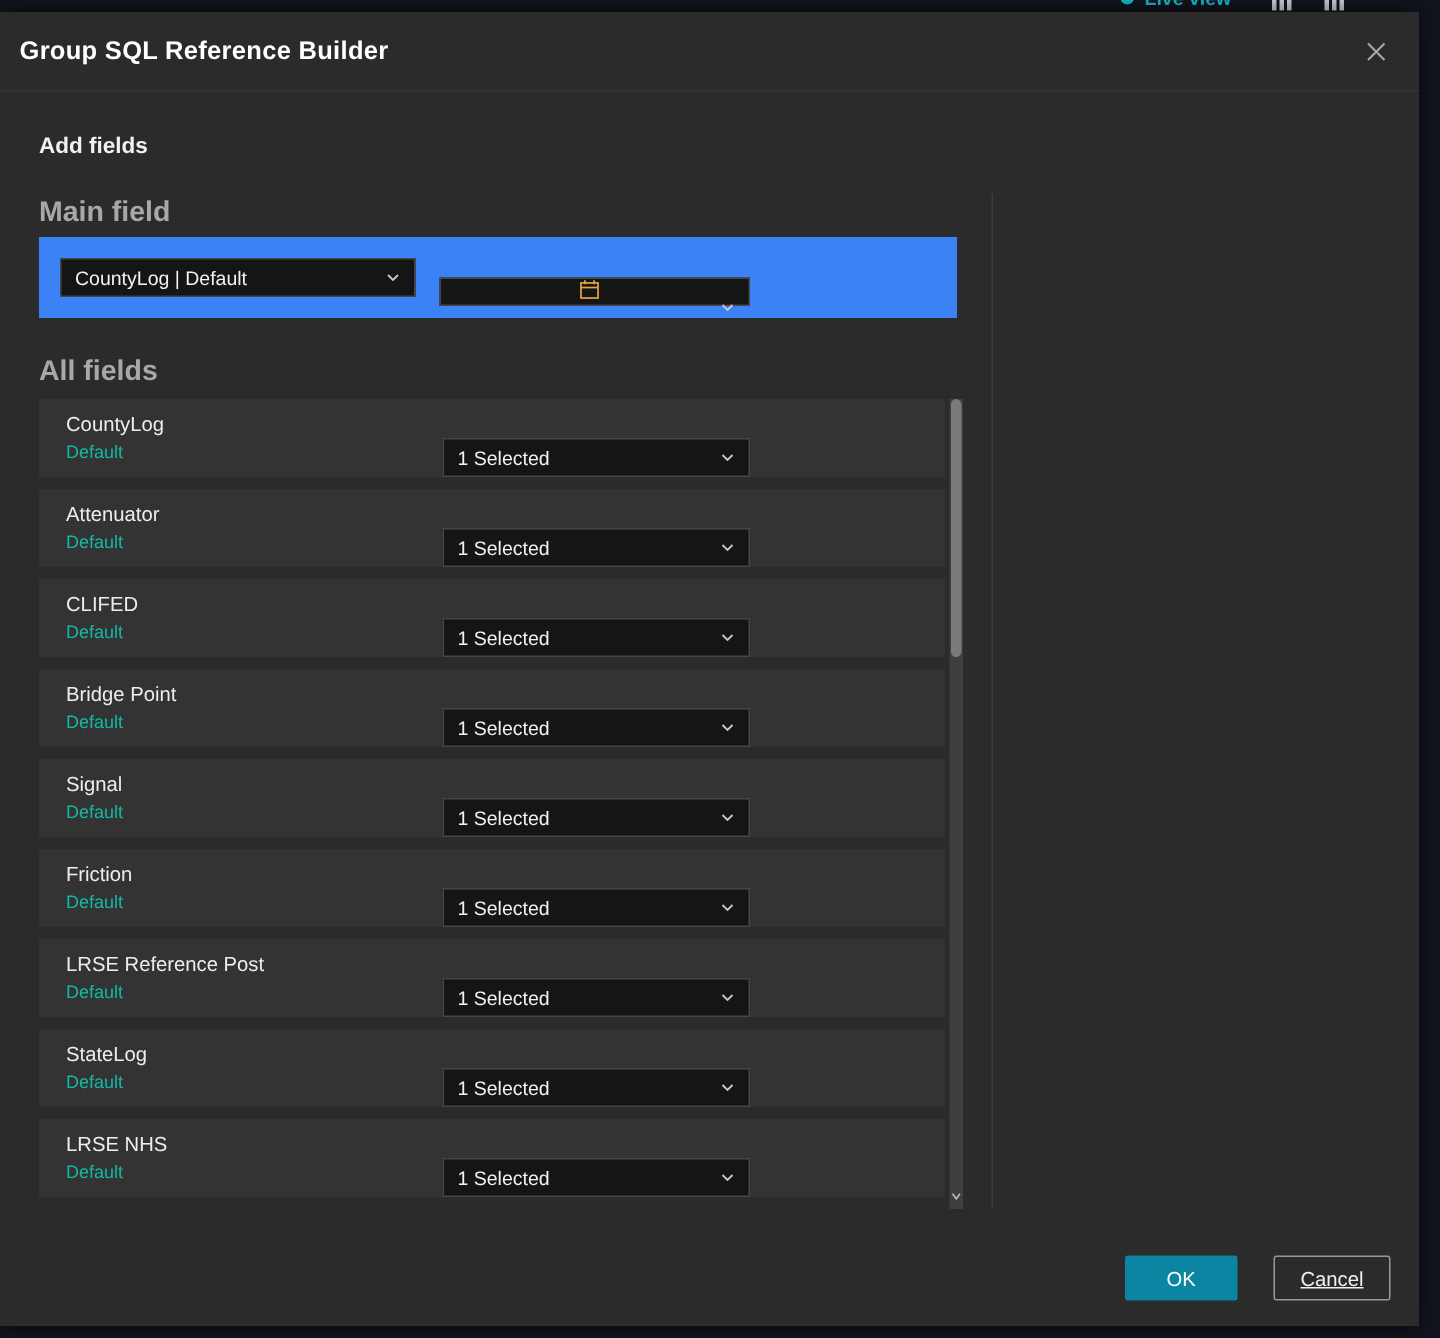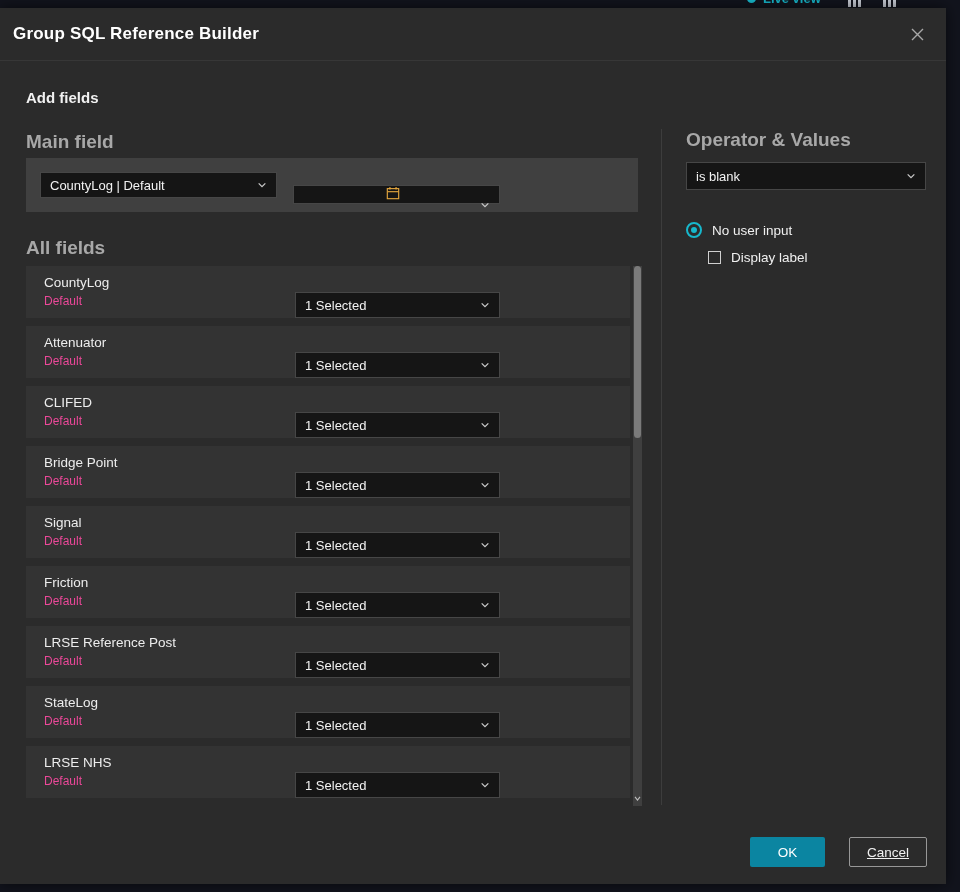--- a/index.html
+++ b/index.html
@@ -50,31 +50,31 @@
   
   .dropdown {
     background: #151515; border: 1px solid #464646;
     display: flex; align-items: center; padding: 0 9px;
     color: #f2f2f2; font-size: 13px; cursor: pointer; user-select: none;
   }
   .dropdown .chevron { margin-left: auto; flex: 0 0 auto; }
   .dd-text { white-space: nowrap; overflow: hidden; text-overflow: ellipsis; }
 
   
-  .main-panel { position: absolute; left: 26px; top: 97px; width: 612px; height: 54px; background: #404040; }
+  .main-panel { position: absolute; left: 26px; top: 97px; width: 612px; height: 54px; background: #3b82f6; }
   .dd-mainfield { position: absolute; left: 14px;  top: 14px; width: 237px; height: 26px; }
   .dd-datefield { position: absolute; left: 267px; top: 27px; width: 207px; height: 19px; flex-direction: column; }
   .cal-icon { margin-right: 8px; display: flex; }
 
   
   .fields-list { position: absolute; left: 26px; top: 205px; width: 604px; }
   .field-row { position: relative; height: 52px; background: #333333; margin-bottom: 8px; }
   .field-texts { position: absolute; left: 18px; top: 9px; }
   .field-name { font-size: 13.5px; color: #ededed; }
-  .field-sub  { font-size: 12px; color: #ec4899; margin-top: 4px; }
+  .field-sub  { font-size: 12px; color: #14b8a6; margin-top: 4px; }
   .row-dropdown { position: absolute; left: 269px; top: 13px; width: 205px; height: 26px; margin-top: 13px; }
 
   
   .scrollbar { position: absolute; left: 633px; top: 205px; width: 9px; height: 540px; background: #3f3f3f; }
   .scroll-thumb { position: absolute; left: 1px; top: 0; width: 7px; height: 172px; background: #7a7a7a; border-radius: 4px; }
   .scroll-arrow { position: absolute; left: 0; bottom: 1px; width: 9px; text-align: center; }
 
   .v-divider { position: absolute; left: 661px; top: 68px; width: 1px; height: 676px; background: #3d3d3d; }
 
   
@@ -282,40 +282,20 @@
       <div class="scroll-thumb"></div>
       <div class="scroll-arrow">
         <svg width="7" height="5" viewBox="0 0 8 6">
             <path d="M1 1l3 4 3-4" fill="none" stroke="#bdbdbd" stroke-width="1.3"></path>
           </svg>
       </div>
     </div>
 
     <div class="v-divider"></div>
 
-    <div class="right-col">
-      <div class="group-label">Operator &amp; Values</div>
-
-      <div class="dropdown dd-operator">
-        <span class="dd-text">is blank</span>
-        <svg class="chevron" width="10" height="10" viewBox="0 0 12 12">
-            <path d="M2 4l4 4 4-4" fill="none" stroke="#c8c8c8" stroke-width="1.5"></path>
-          </svg>
-      </div>
-
-      <div class="radio-row">
-        <span class="radio"></span>
-        <span class="radio-label">No user input</span>
-      </div>
-
-      <div class="checkbox-row">
-        <span class="checkbox"></span>
-        <span class="checkbox-label">Display label</span>
-      </div>
-    </div>
 
     <div class="footer">
       <button class="btn btn-ok">OK</button>
       <button class="btn btn-cancel">Cancel</button>
     </div>
 
   </div>
 </div>
 
 </body></html>

